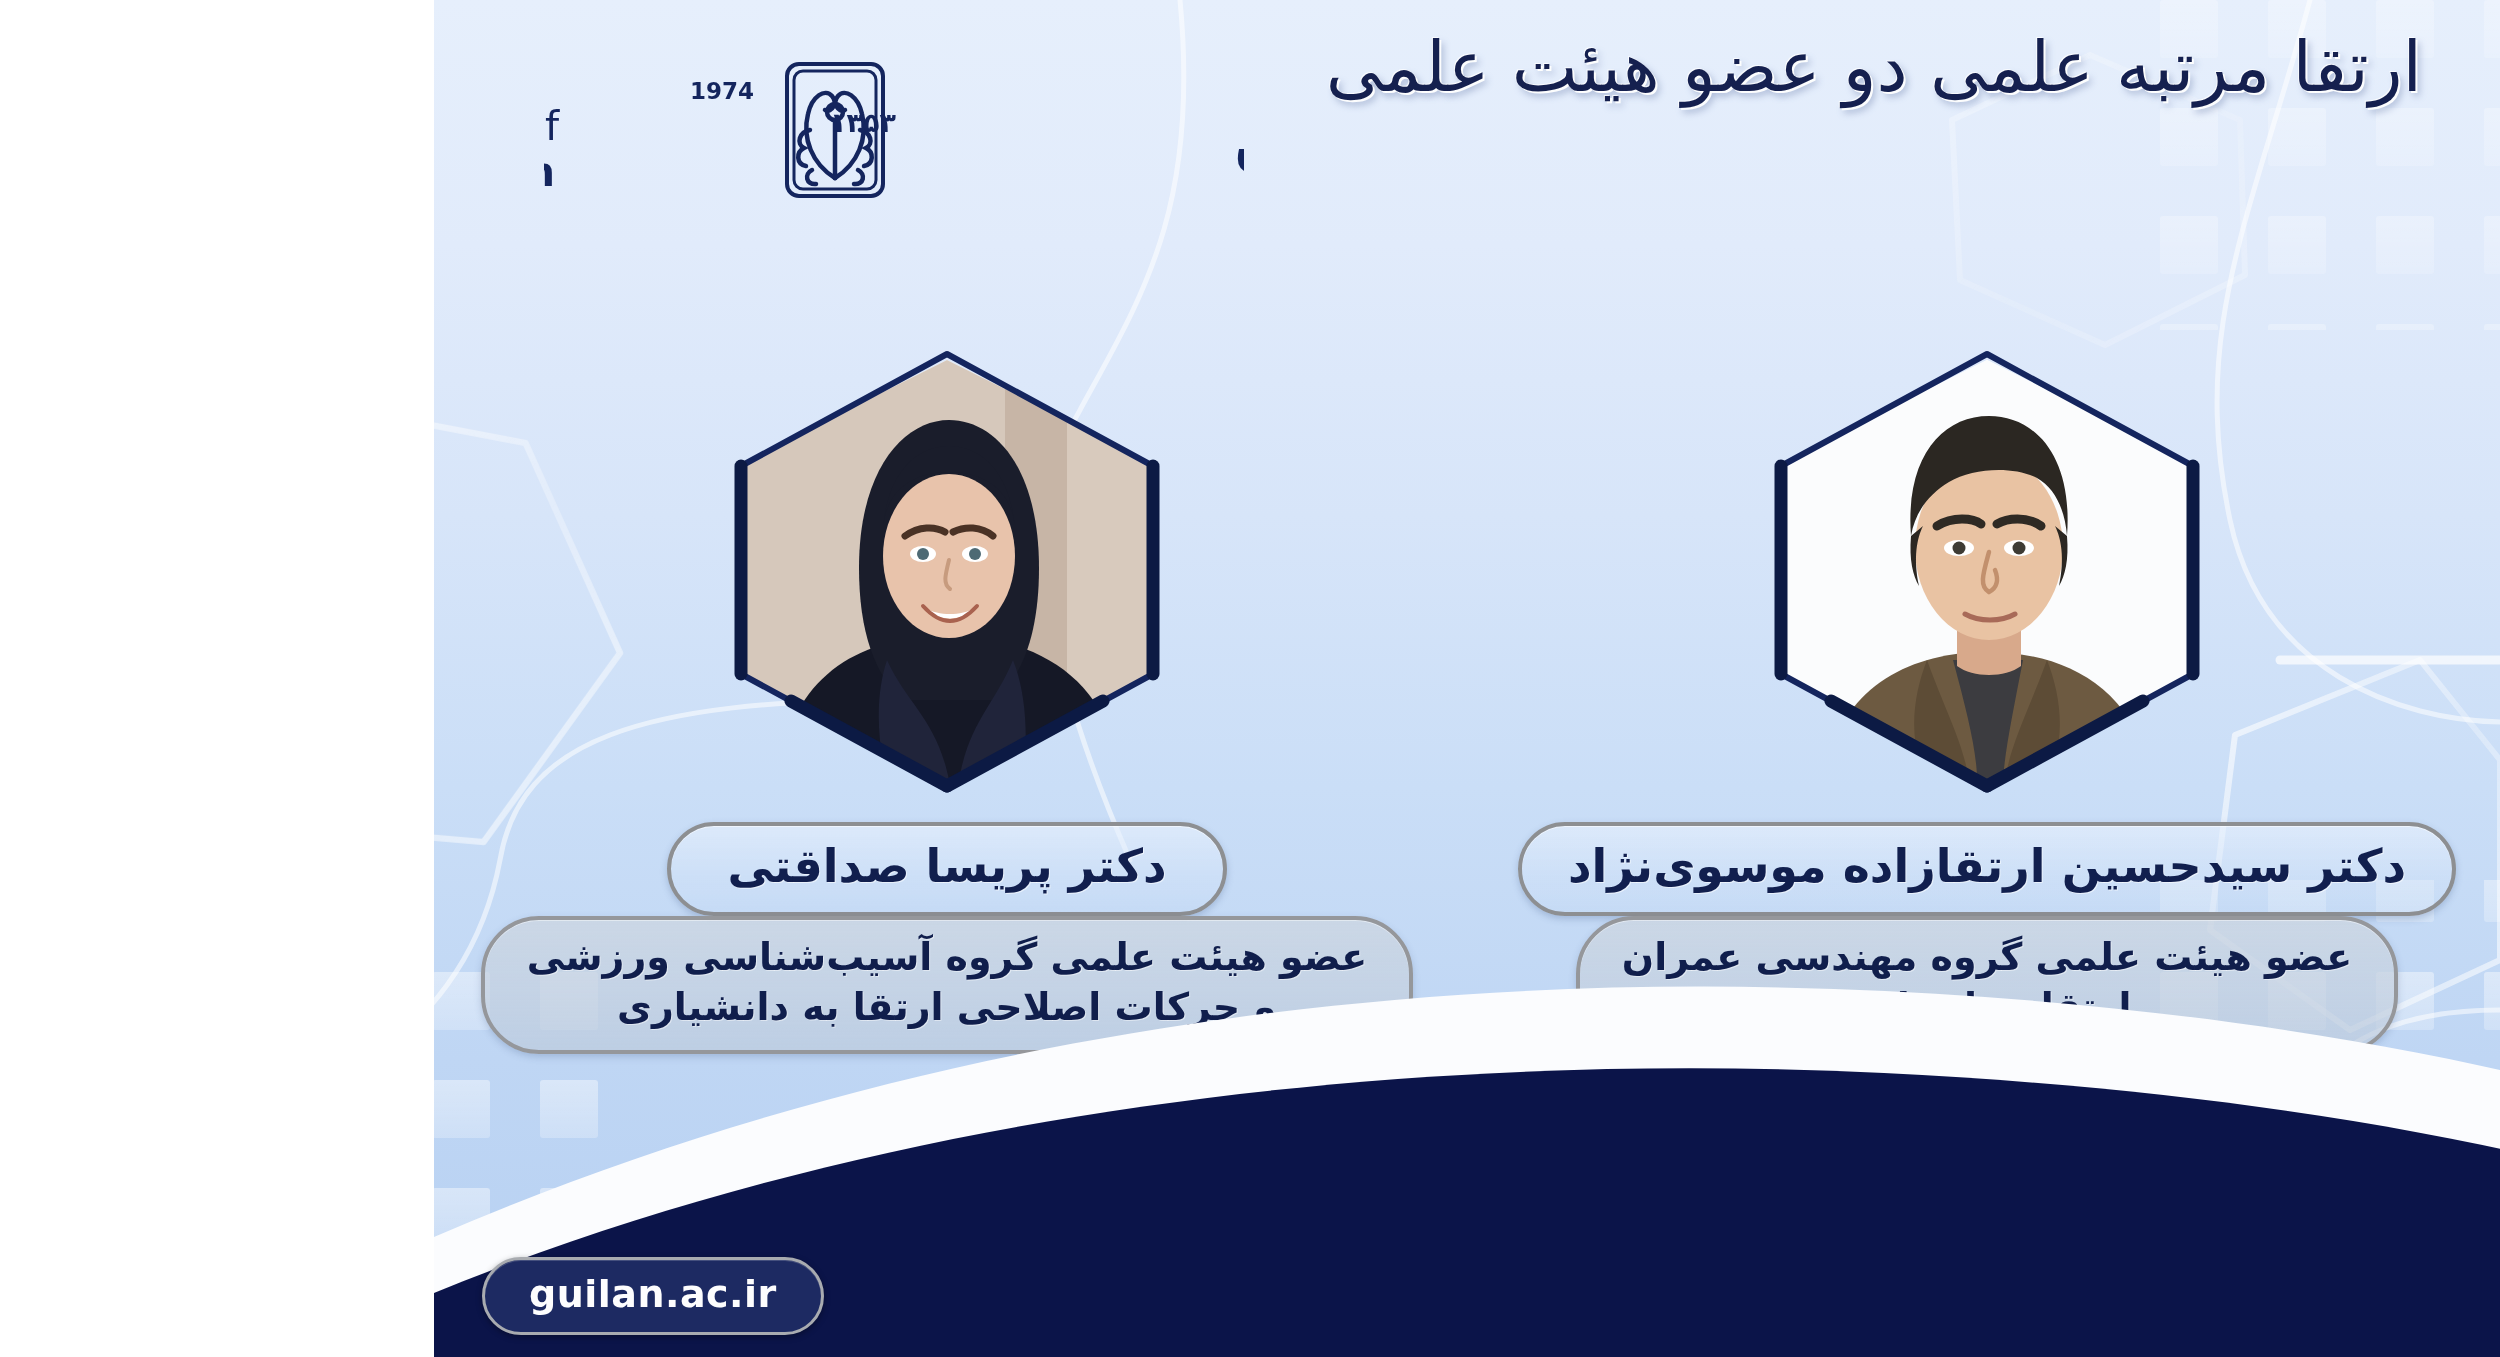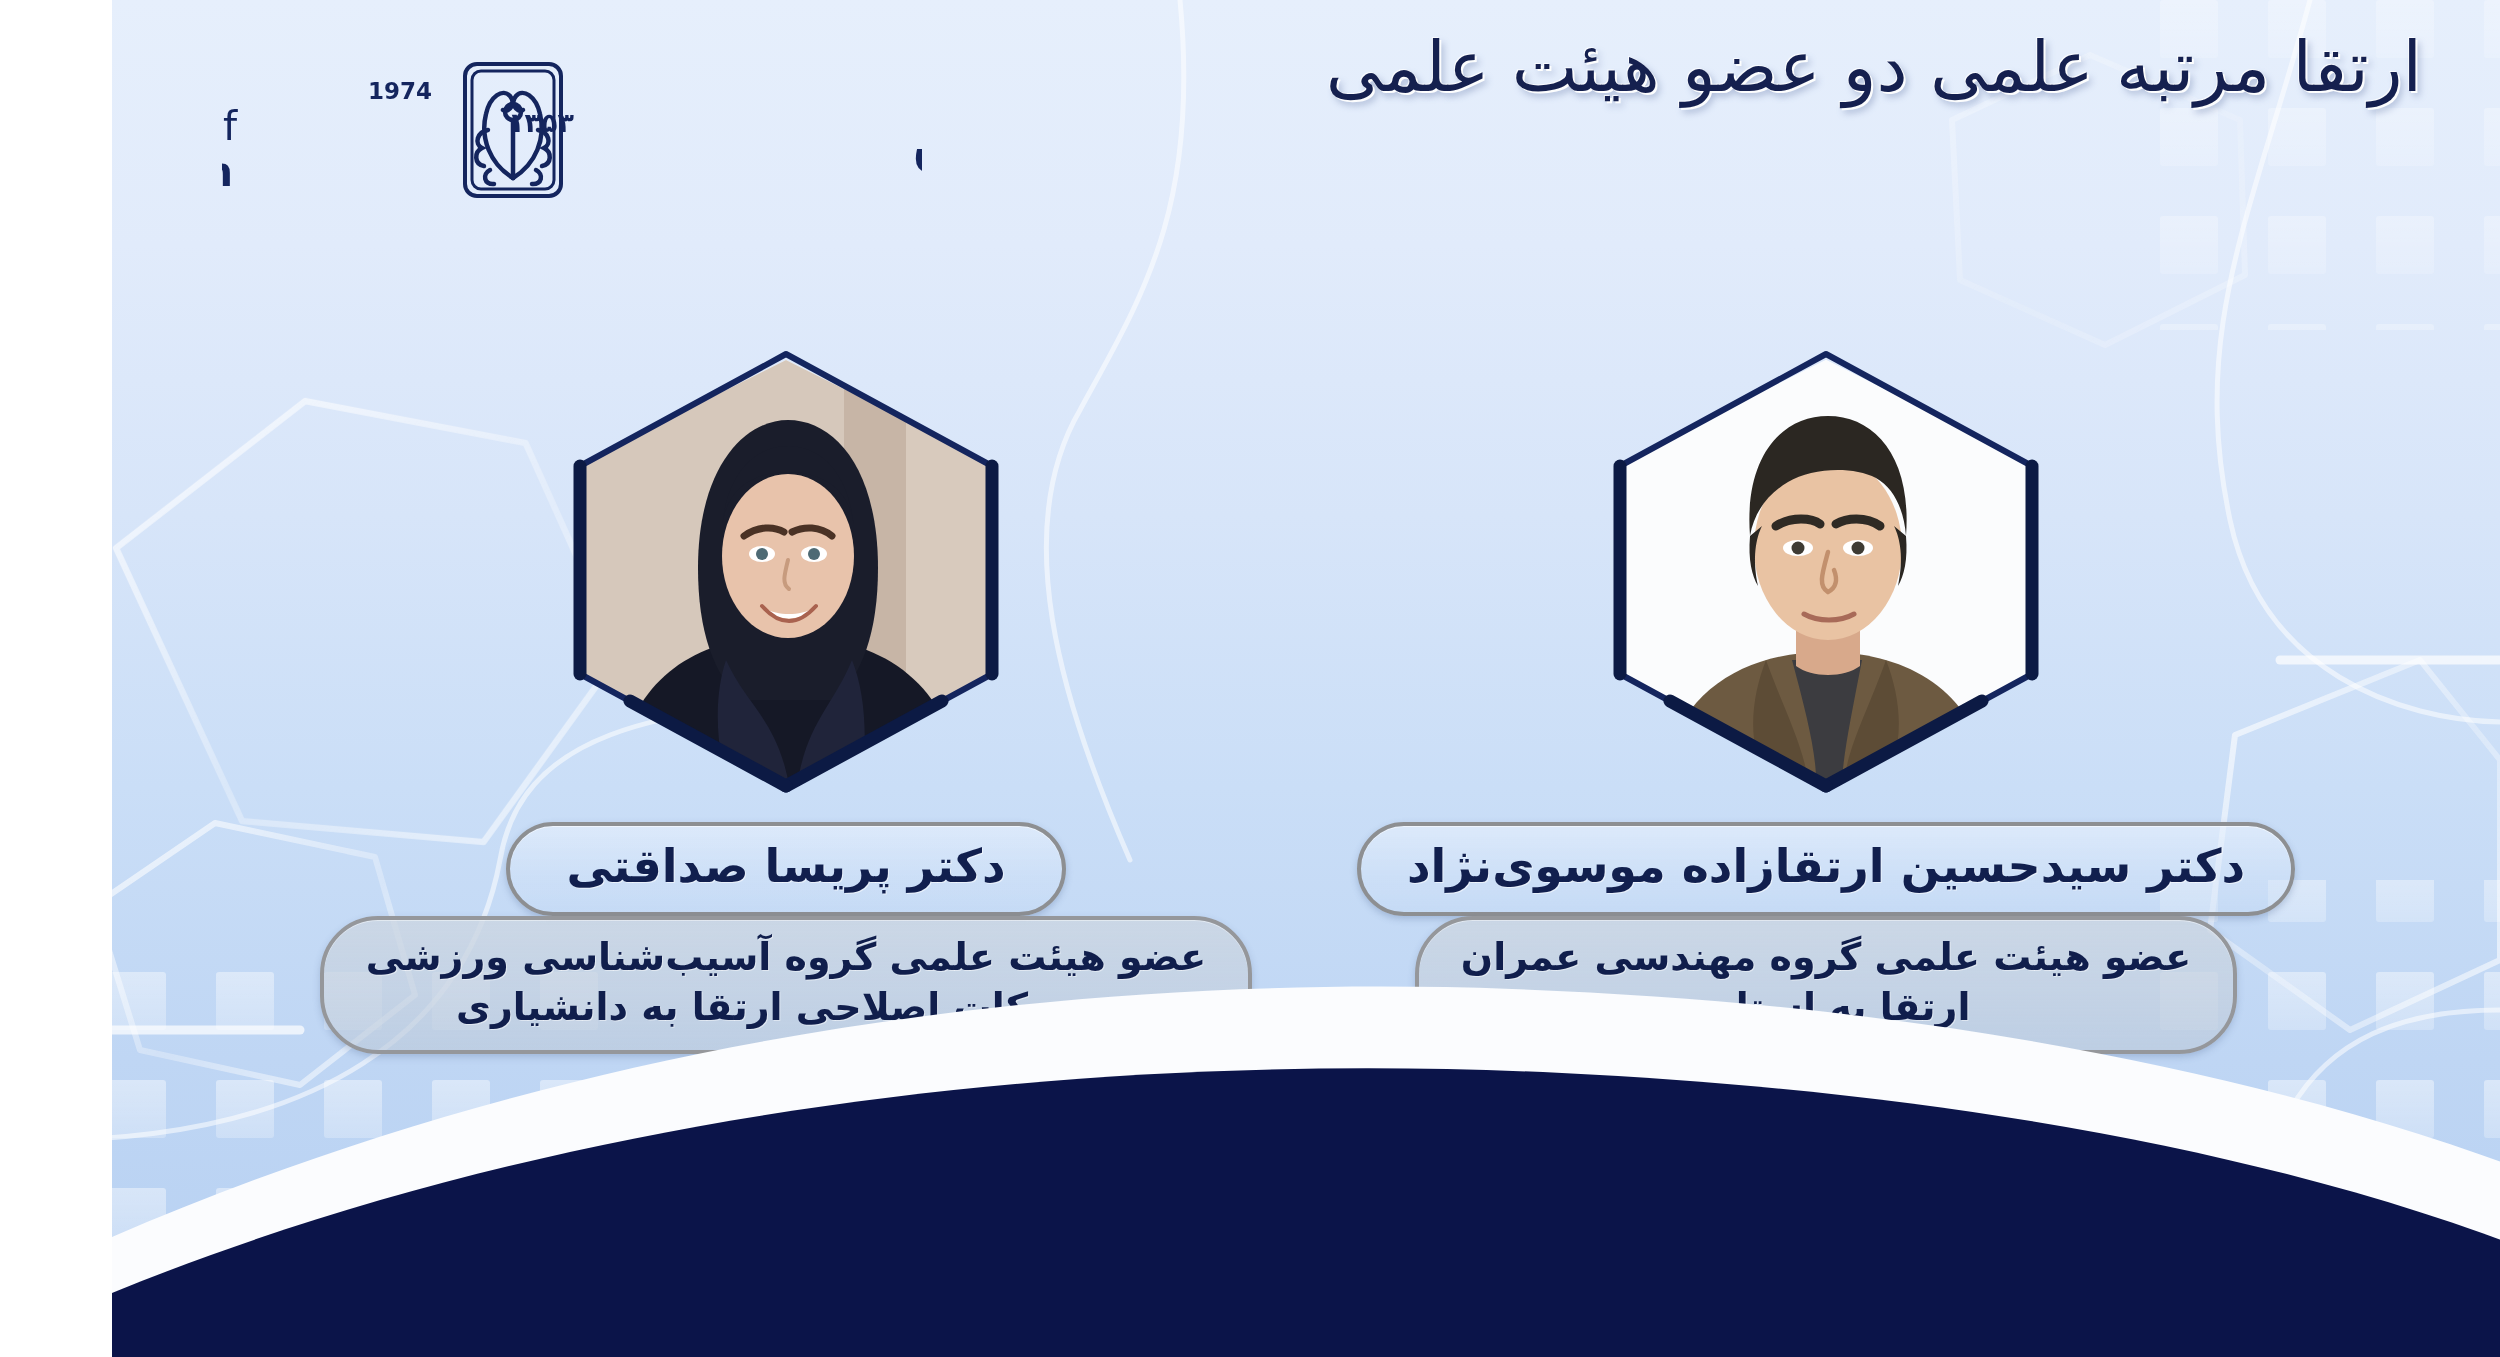--- a/index.html
+++ b/index.html
@@ -6,21 +6,21 @@
   * { margin:0; padding:0; box-sizing:border-box; }
 
   html, body {
     width:2500px; height:1357px;
     overflow:hidden;
     font-family:"DejaVu Sans","Liberation Sans",sans-serif;
   }
 
   #poster {
     position:relative;
-    width:2388px; height:1357px;
+    width:2066px; height:1357px;
     background:linear-gradient(180deg,
         #e6effc 0%,
         #e1ebfb 18%,
         #d7e5f9 38%,
         #cadef7 58%,
         #bfd6f4 78%,
         #b6d0f2 100%);
     overflow:hidden;
   }
 
@@ -350,14 +350,15 @@
 
   </div>
 
   <div class="footer-wave">
     <svg viewBox="0 0 2500 420" preserveAspectRatio="none" xmlns="http://www.w3.org/2000/svg" aria-hidden="true">
       <path d="M0 300 C 420 118, 900 34, 1400 52 C 1850 68, 2220 150, 2500 268 L 2500 420 L 0 420 Z" fill="#fbfcfe"></path>
       <path d="M0 356 C 430 180, 950 112, 1450 136 C 1900 158, 2250 236, 2500 348 L 2500 420 L 0 420 Z" fill="#0b1449"></path>
     </svg>
   </div>
 
+  <div class="url-chip">guilan.ac.ir</div>
 
 </div>
 
 </body></html>

